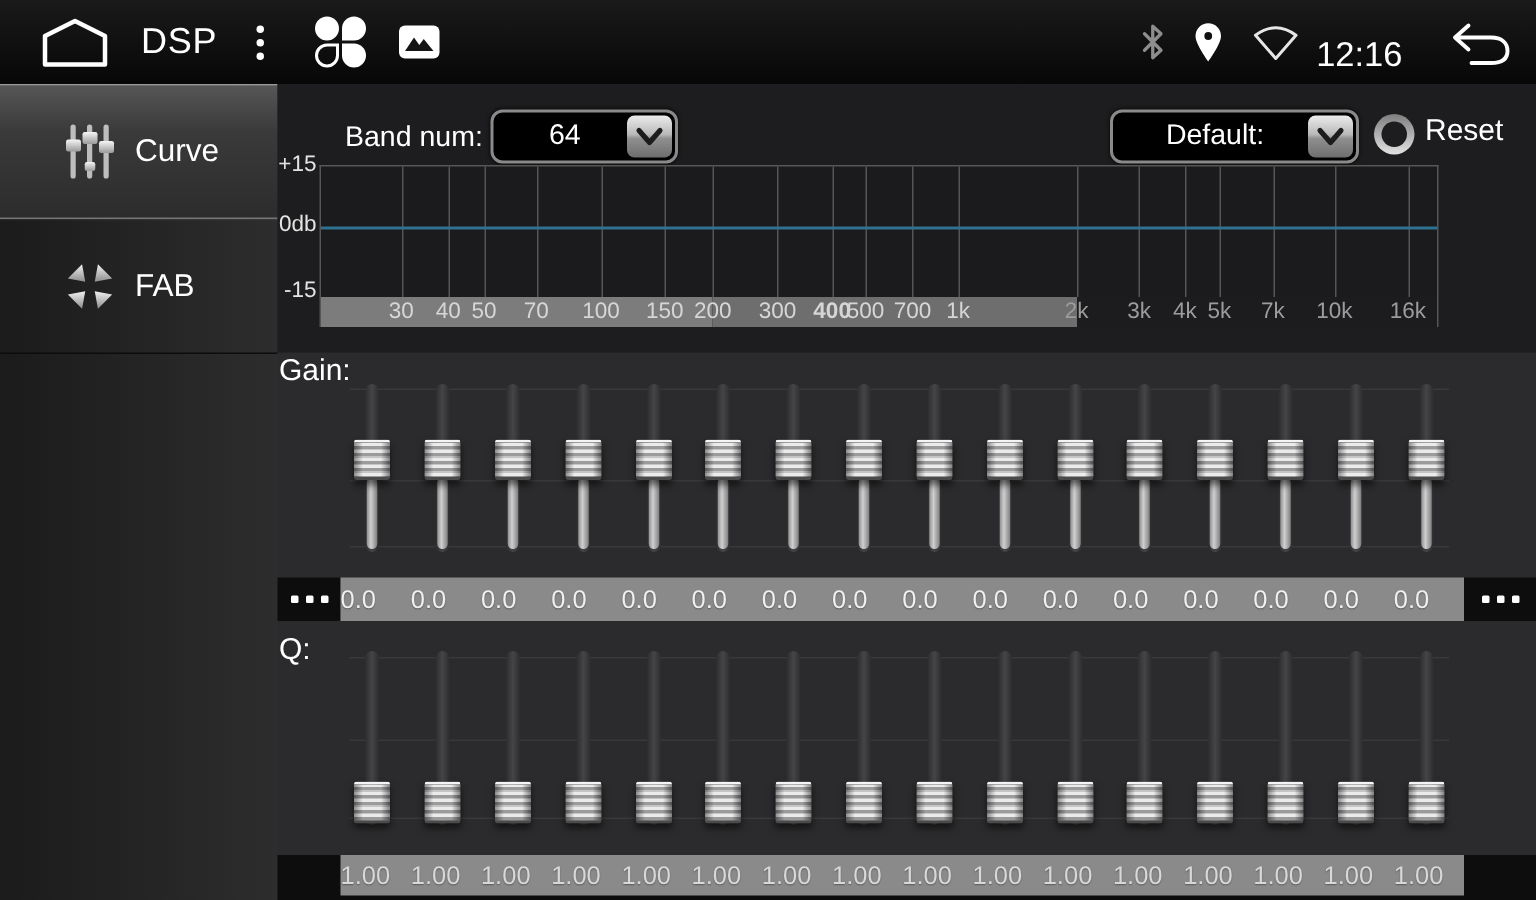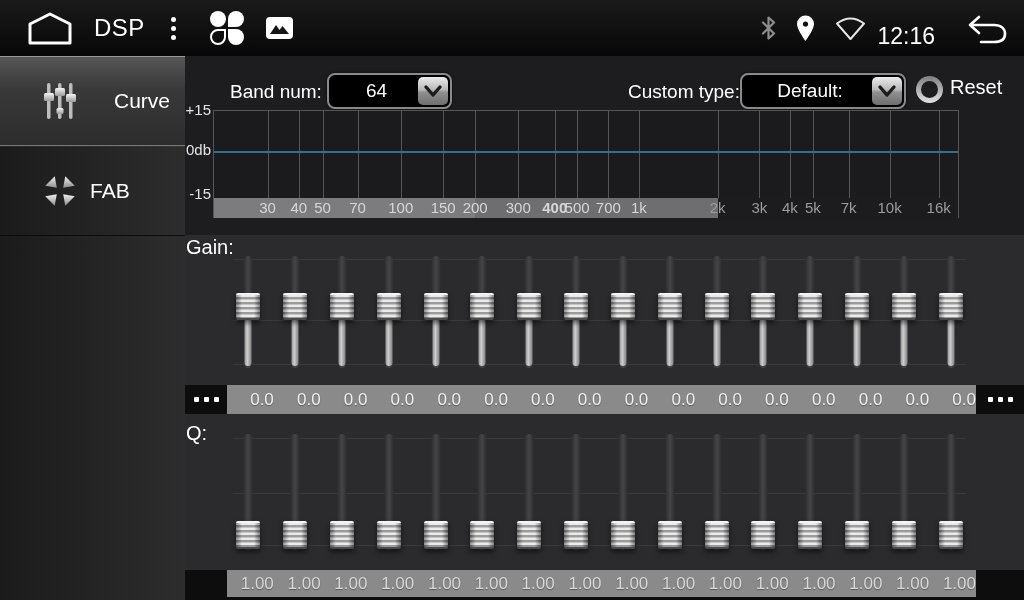--- a/index.html
+++ b/index.html
@@ -32,21 +32,21 @@
   
   #sidebar { position:absolute; left:0; top:56px; width:185px; height:544px;
     background:linear-gradient(90deg,#1b1b1b,#2d2d2d); }
   .side-item { height:90px; display:flex; align-items:center;
     border-bottom:1px solid #0c0c0c; border-top:1px solid rgba(255,255,255,.05);
     cursor:pointer; }
   .side-item .s-icon { width:44px; margin-left:38px; display:flex; justify-content:center; }
   .side-item .s-label { color:#fff; font-size:21px; margin-left:8px; }
   .side-item.selected {
     background:linear-gradient(180deg,#565656 0%,#3a3a3a 35%,#2c2c2c 100%);
-    border-top:1px solid #9a9a9a; border-bottom:1px solid #777;gap:24px; }
+    border-top:1px solid #9a9a9a; border-bottom:1px solid #777; }
 
   
   #main { position:absolute; left:185px; top:56px; width:839px; height:544px; }
   #top-panel { position:absolute; left:0; top:0; width:839px; height:179px; background:#1d1d1f; }
 
   
   .ctl-label { position:absolute; color:#fff; font-size:19px; top:25px; }
   #band-label { left:45px; }
   #custom-label { left:443px; }
   .dropdown { position:absolute; top:17px; height:36px; background:#000;
@@ -103,21 +103,21 @@
   .gain .knob { top:37px; }
   .q .knob { bottom:1px; height:28px; }
 
   
   #gain-values-row { position:absolute; left:0; top:329px; width:839px; height:29px; display:flex; }
   .more-btn { background:#0d0d0d; display:flex; align-items:center; justify-content:center; gap:5px; cursor:pointer; }
   #more-left { width:42px; }
   #more-right { width:48px; }
   .more-btn i { width:5px; height:5px; border-radius:1px; background:#fff; }
   .values { flex:1; background:#8a8a8a; display:flex; }
-  .value-cell { flex:1; text-align:right; line-height:29px; font-size:17px; color:#f0f0f0;
+  .value-cell { flex:1; text-align:left; line-height:29px; font-size:17px; color:#f0f0f0;
     text-shadow:0 1px 1px rgba(0,0,0,.35); }
   #q-values-row { position:absolute; left:0; top:514px; width:839px; bottom:0; background:#0d0d0d; }
   #q-values { position:absolute; left:42px; width:749px; top:0; height:27px; background:#8a8a8a; display:flex; }
   #q-values .value-cell { line-height:27px; color:#d8d8d8; }
 </style>
 </head>
 <body>
 
 <div id="screen">
 
@@ -217,21 +217,20 @@
 
       <span class="ctl-label" id="band-label">Band num:</span>
       <div class="dropdown" id="band-dd">
         <span class="dd-value">64</span>
         <span class="dd-button">
           <svg width="22" height="18" viewBox="0 0 22 18">
               <polyline points="4,5 11,13 18,5" fill="none" stroke="#1c1c1c" stroke-width="3.4" stroke-linecap="round" stroke-linejoin="round"></polyline>
             </svg>
         </span>
       </div>
-      <span class="ctl-label" id="custom-label">Custom type:</span>
       <div class="dropdown" id="custom-dd">
         <span class="dd-value">Default:</span>
         <span class="dd-button">
           <svg width="22" height="18" viewBox="0 0 22 18">
               <polyline points="4,5 11,13 18,5" fill="none" stroke="#1c1c1c" stroke-width="3.4" stroke-linecap="round" stroke-linejoin="round"></polyline>
             </svg>
         </span>
       </div>
       <div id="reset-wrap">
         <span id="reset-circle">

